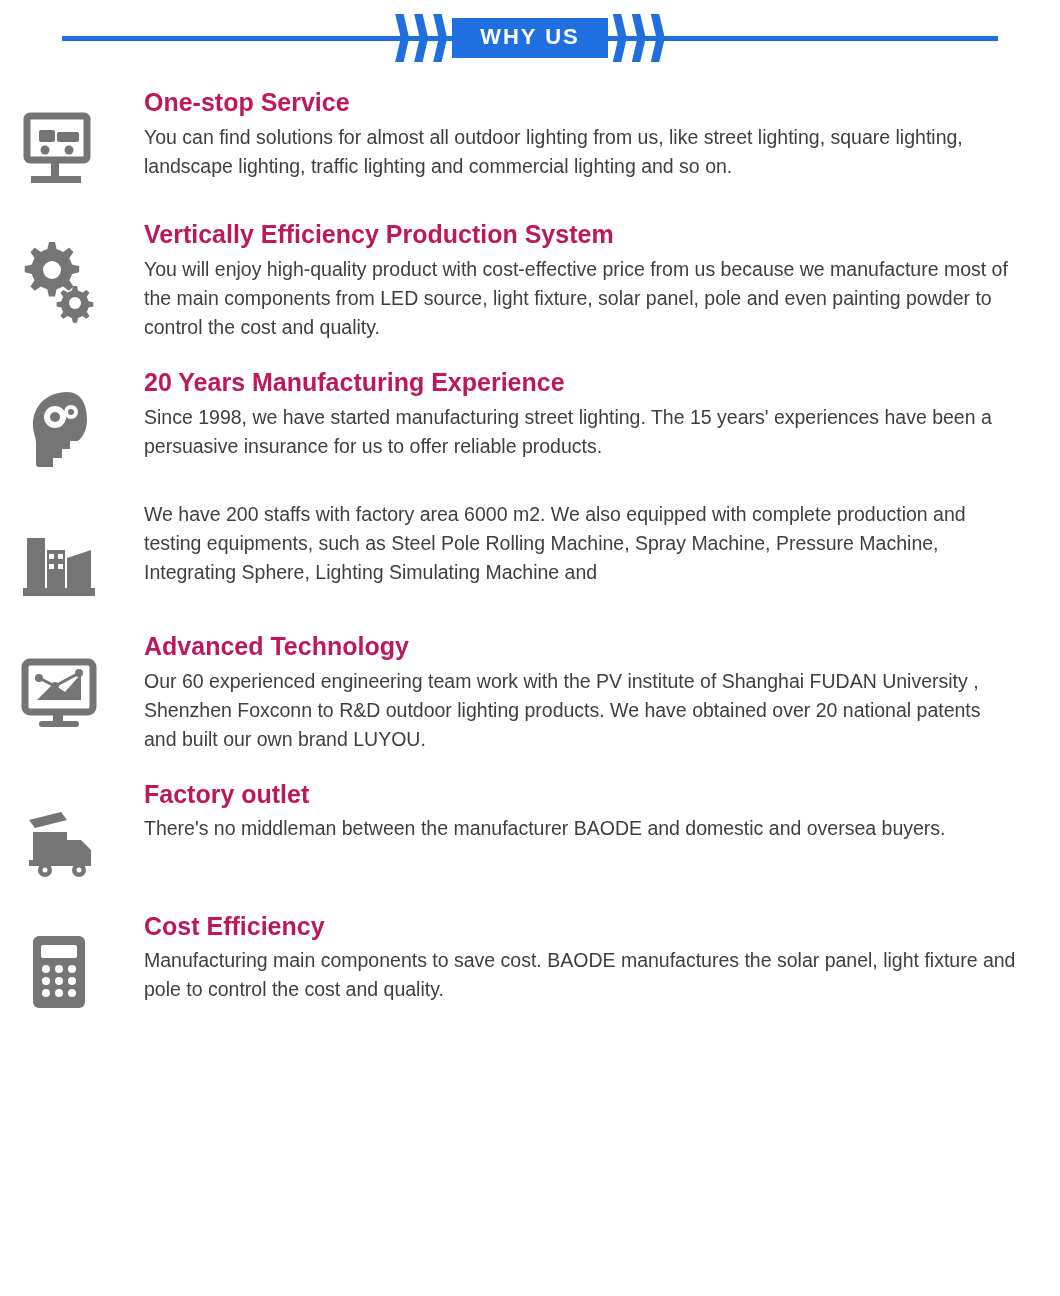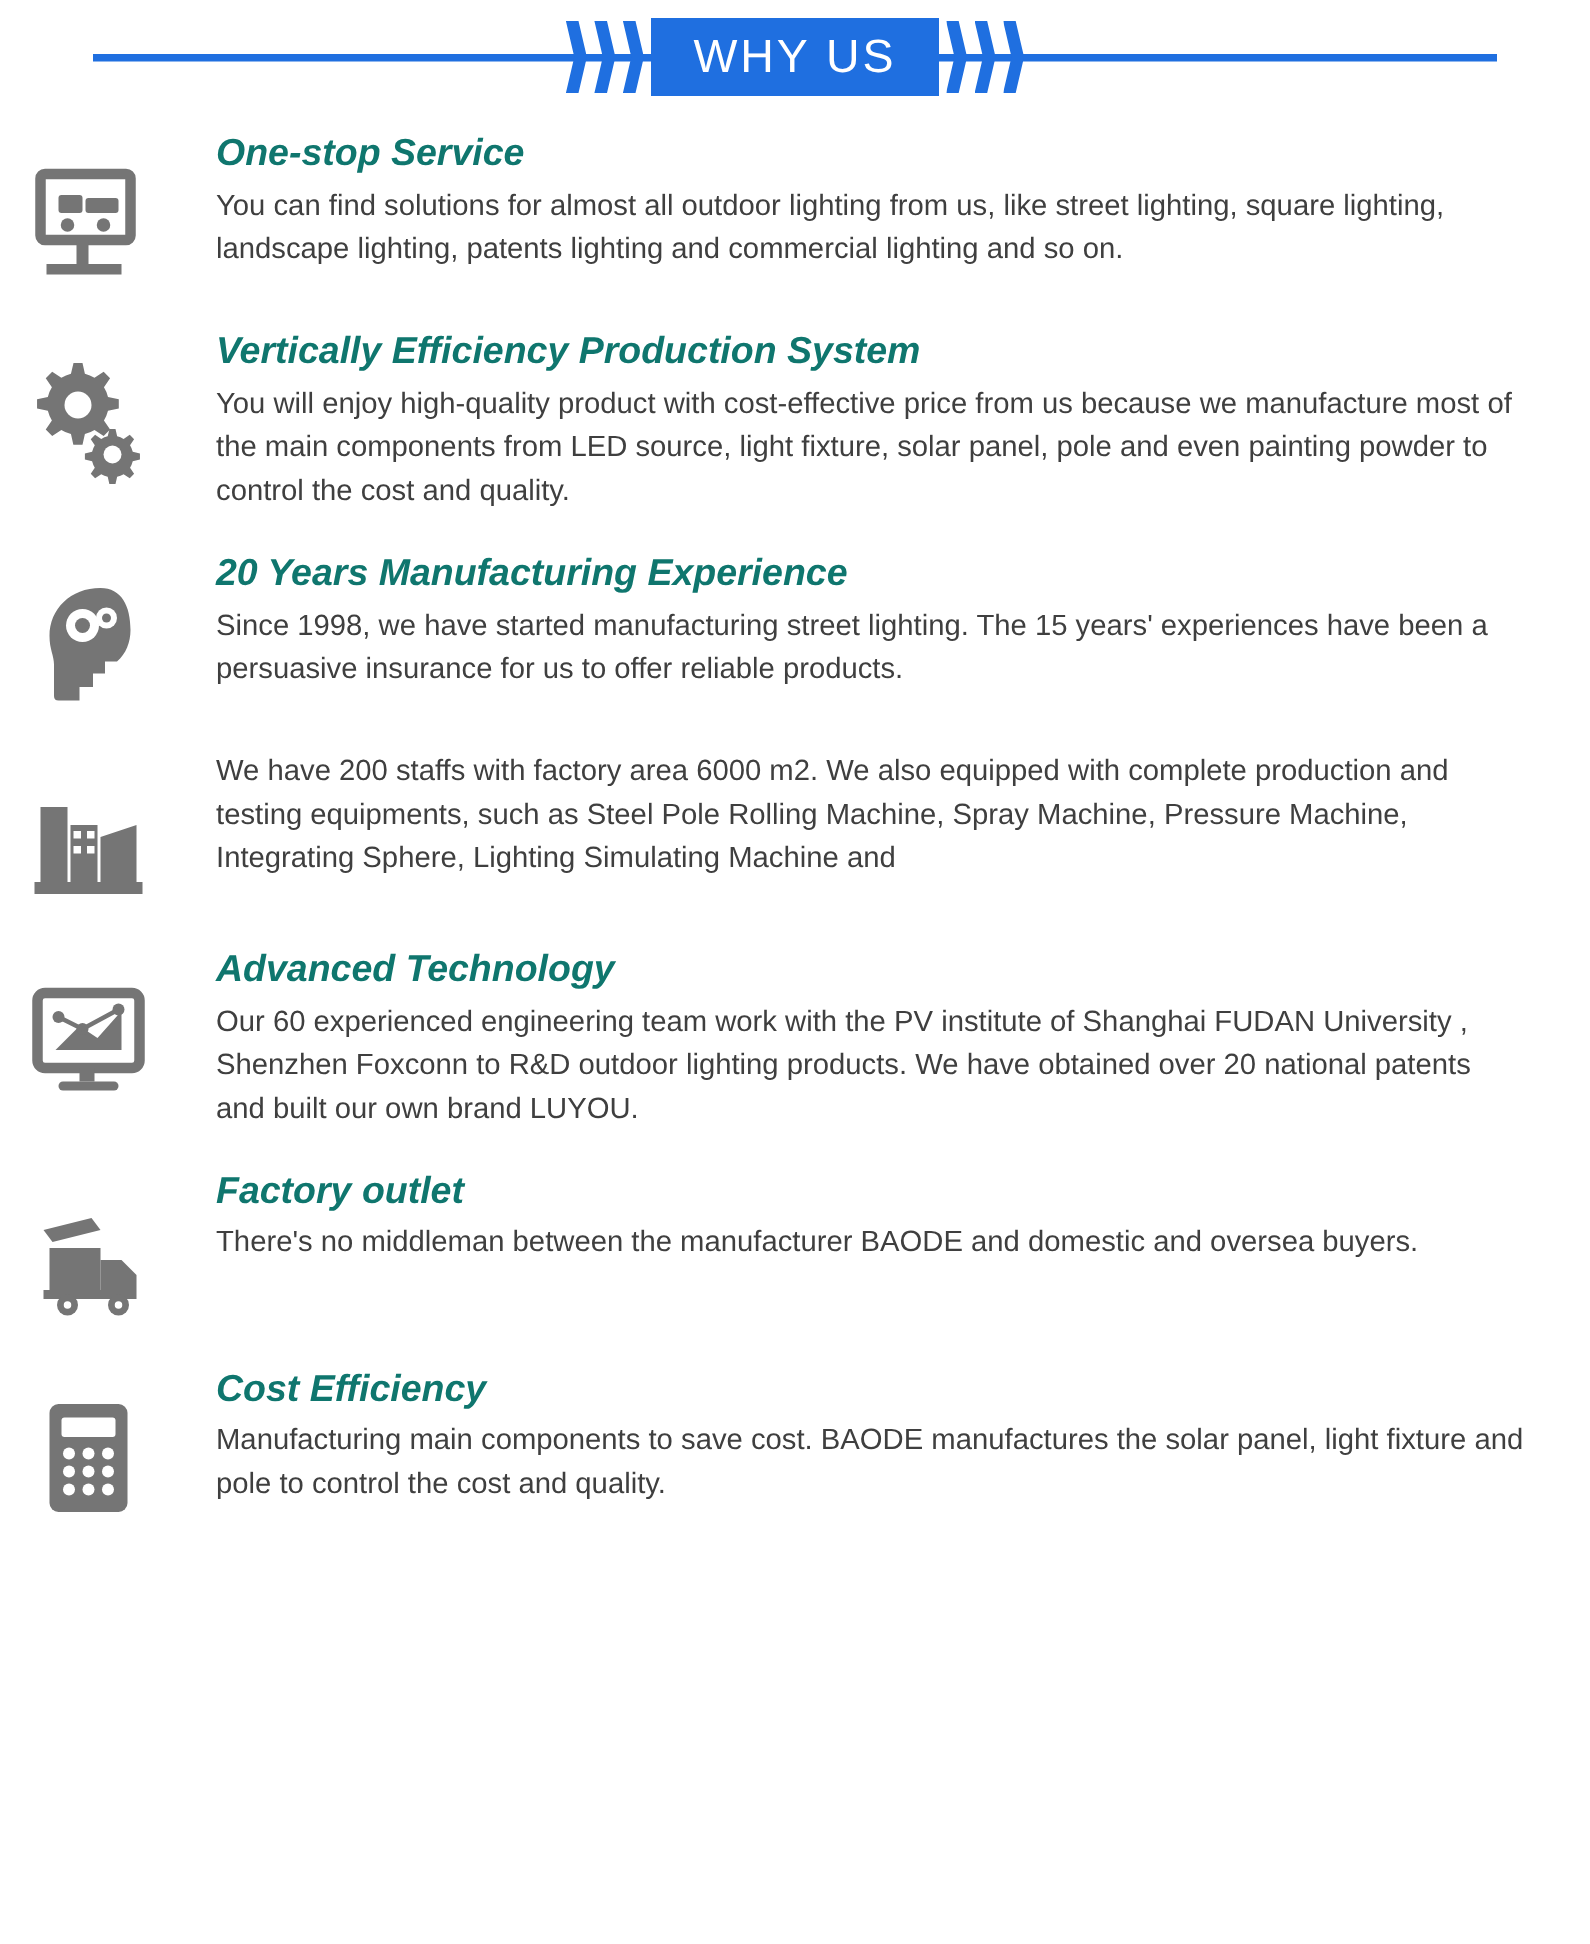--- a/index.html
+++ b/index.html
@@ -51,26 +51,26 @@
     margin-right: 5px;
     clip-path: polygon(0 0, 60% 0, 100% 50%, 60% 100%, 0 100%, 40% 50%);
   }
   .chev-group.right .chev {
     margin-right: 0;
     margin-left: 5px;
   }
   .banner-title {
     background: #1f6fe0;
     color: #ffffff;
-    font-size: 31px;
-    font-weight: normal;
+    font-size: 22px;
+    font-weight: bold;
     letter-spacing: 2px;
     padding: 9px 28px 11px 28px;
     line-height: 1;
-    height: 52px;
+    height: 40px;
     display: flex;
     align-items: center;
   }
 
   
   .list {
     padding: 12px 0 0 0;
   }
   .item {
     display: flex;
@@ -88,22 +88,21 @@
     margin-left: -118px;
   }
   .icon-box svg { display: block; }
   .txt {
     flex: 1;
     padding-left: 26px;
   }
   .item-title {
     font-size: 25px;
     font-weight: bold;
-    font-style: italic;
-    color: #0f766e;
+    color: #be185d;
     margin: 0 0 6px 0;
     line-height: 1.15;
   }
   .item-body {
     font-size: 19.5px;
     line-height: 29px;
     color: #3f3f3f;
     margin: 0;
   }
 </style>
@@ -136,21 +135,21 @@
         <rect x="26" y="28" width="16" height="12" rx="2" fill="#757575"></rect>
         <rect x="44" y="30" width="22" height="10" rx="2" fill="#757575"></rect>
         <circle cx="32" cy="48" r="4.5" fill="#757575"></circle>
         <circle cx="56" cy="48" r="4.5" fill="#757575"></circle>
         <rect x="38" y="58" width="8" height="18" fill="#757575"></rect>
         <rect x="18" y="74" width="50" height="7" fill="#757575"></rect>
       </svg>
     </div>
     <div class="txt">
       <h3 class="item-title">One-stop Service</h3>
-      <p class="item-body">You can find solutions for almost all outdoor lighting from us, like street lighting, square lighting, landscape lighting, patents lighting and commercial lighting and so on.</p>
+      <p class="item-body">You can find solutions for almost all outdoor lighting from us, like street lighting, square lighting, landscape lighting, traffic lighting and commercial lighting and so on.</p>
     </div>
   </div>
 
   <div class="item">
     <div class="icon-box">
       <svg width="92" height="92" viewBox="0 0 92 92" fill="#757575">
         <g fill="#757575">
           <path d="M36 8 l6 0 1.6 7.2 a22 22 0 0 1 6.4 2.7 l6.1-4.1 4.3 4.3 -4.1 6.1 a22 22 0 0 1 2.7 6.4 l7.2 1.6 0 6.1 -7.2 1.6 a22 22 0 0 1-2.7 6.4 l4.1 6.1 -4.3 4.3 -6.1-4.1 a22 22 0 0 1-6.4 2.7 l-1.6 7.2 -6.1 0 -1.6-7.2 a22 22 0 0 1-6.4-2.7 l-6.1 4.1 -4.3-4.3 4.1-6.1 a22 22 0 0 1-2.7-6.4 l-7.2-1.6 0-6.1 7.2-1.6 a22 22 0 0 1 2.7-6.4 l-4.1-6.1 4.3-4.3 6.1 4.1 a22 22 0 0 1 6.4-2.7 z"></path>
           <circle cx="39" cy="36" r="9" fill="#ffffff"></circle>
           <path d="M60 52 l4 0 1.1 4.8 a15 15 0 0 1 4.3 1.8 l4.1-2.7 2.9 2.9 -2.7 4.1 a15 15 0 0 1 1.8 4.3 l4.8 1.1 0 4.1 -4.8 1.1 a15 15 0 0 1-1.8 4.3 l2.7 4.1 -2.9 2.9 -4.1-2.7 a15 15 0 0 1-4.3 1.8 l-1.1 4.8 -4.1 0 -1.1-4.8 a15 15 0 0 1-4.3-1.8 l-4.1 2.7 -2.9-2.9 2.7-4.1 a15 15 0 0 1-1.8-4.3 l-4.8-1.1 0-4.1 4.8-1.1 a15 15 0 0 1 1.8-4.3 l-2.7-4.1 2.9-2.9 4.1 2.7 a15 15 0 0 1 4.3-1.8 z"></path>

